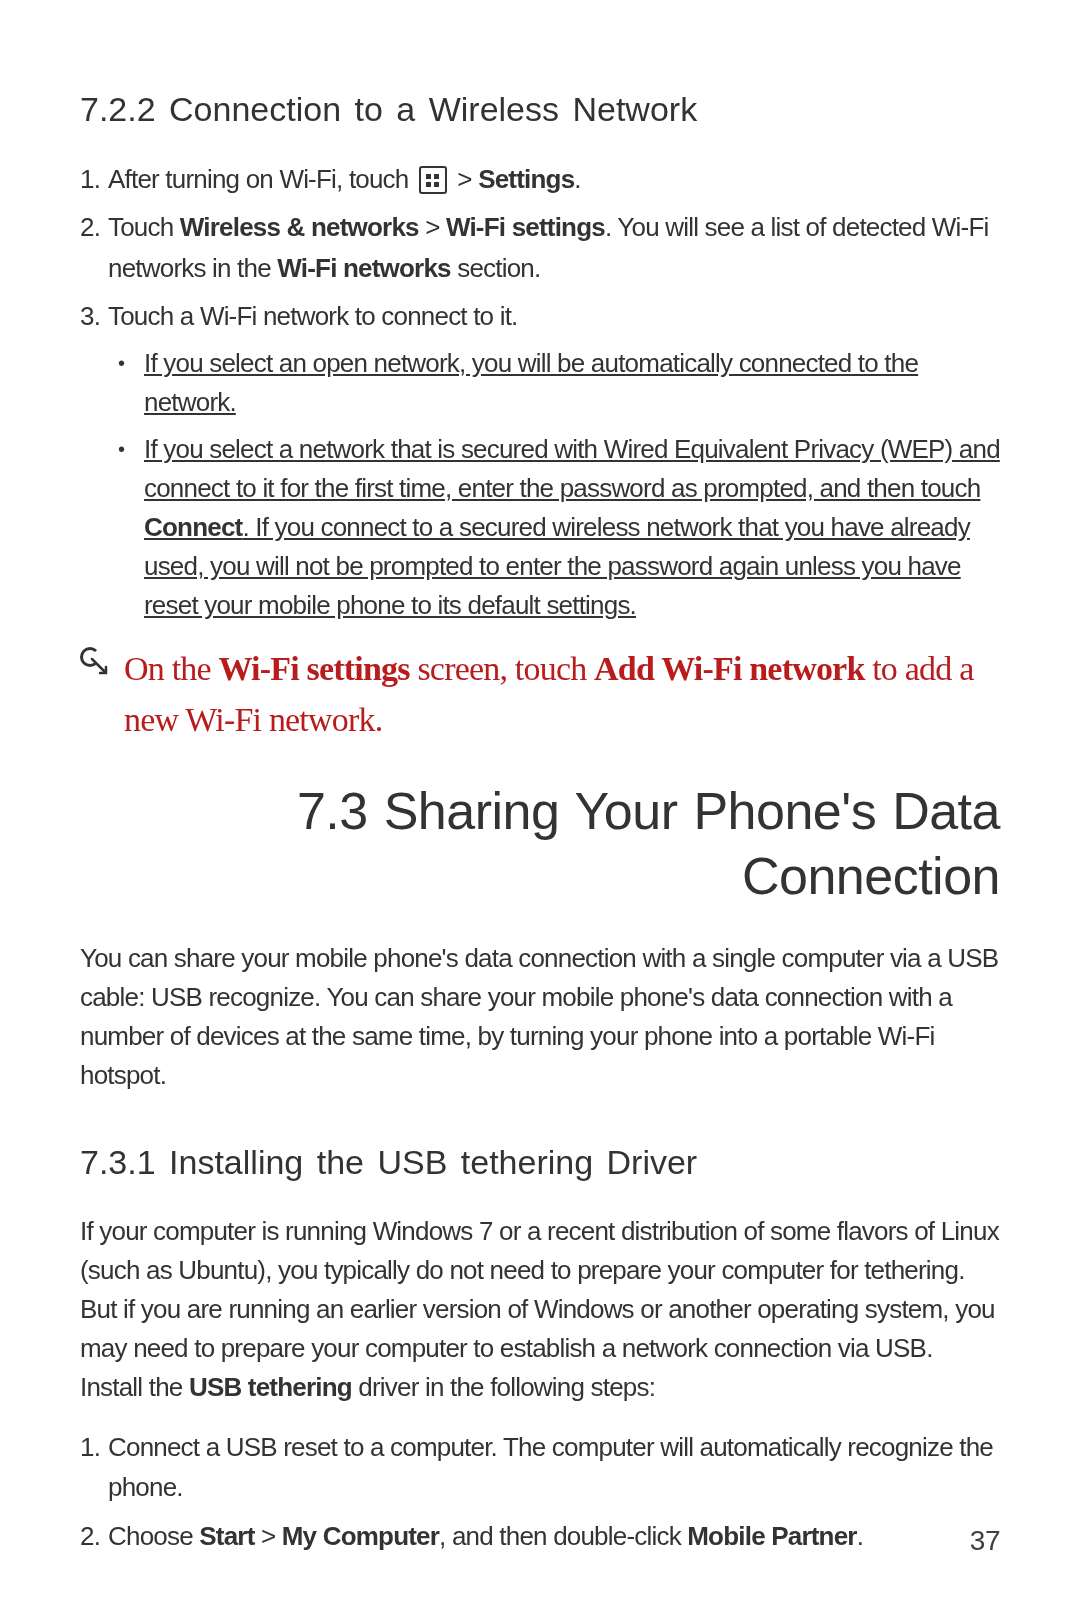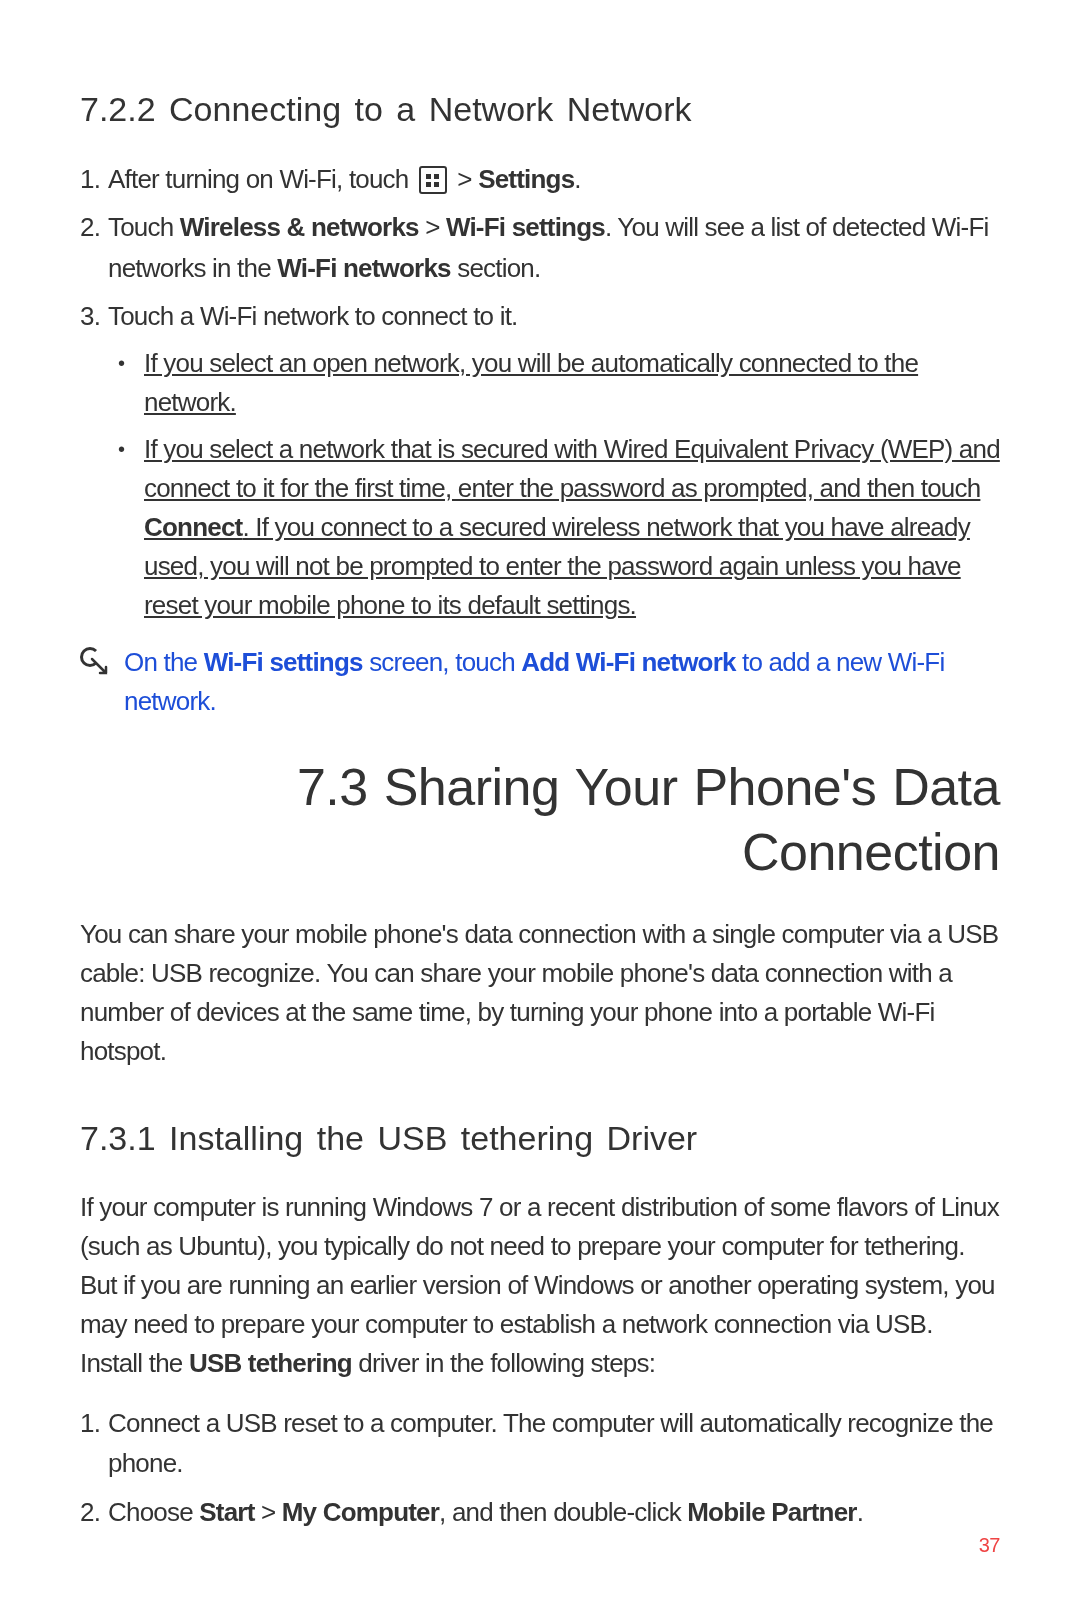--- a/index.html
+++ b/index.html
@@ -112,38 +112,39 @@
       border-right-color: transparent;
     }
     .note-icon .arrow-wrap {
       position: absolute;
       left: 10px; top: 12px;
       width: 18px; height: 18px;
     }
     .note-icon .arrow-wrap svg { display:block; }
     .note-content {
       flex: 1;
-      font-size: 26px;
+      font-size: 34px;
       line-height: 1.5;
-      color: #1d4ed8;
-      letter-spacing: -0.8px;
+      color: #b91c1c;
+      letter-spacing: -0.8px;
+      font-family: Liberation Serif, serif;
     }
     .section-spacer { height: 10px; }
     .page-number {
       position: absolute;
       bottom: 60px;
       right: 80px;
-      font-size: 20px;
-      color: #ef4444;
+      font-size: 28px;
+      color: #404040;
     }
   </style>
 </head>
 <body>
 
-<div class="h3">7.2.2  Connecting to a Network Network</div>
+<div class="h3">7.2.2  Connection to a Wireless Network</div>
 
 <div class="ol-item">
   <div class="ol-num">1.</div>
   <div class="ol-content">After turning on Wi-Fi, touch <span class="apps-icon">
         <span class="apps-icon-inner">
           <span></span>
           <span></span>
           <span></span>
           <span></span>
         </span>

